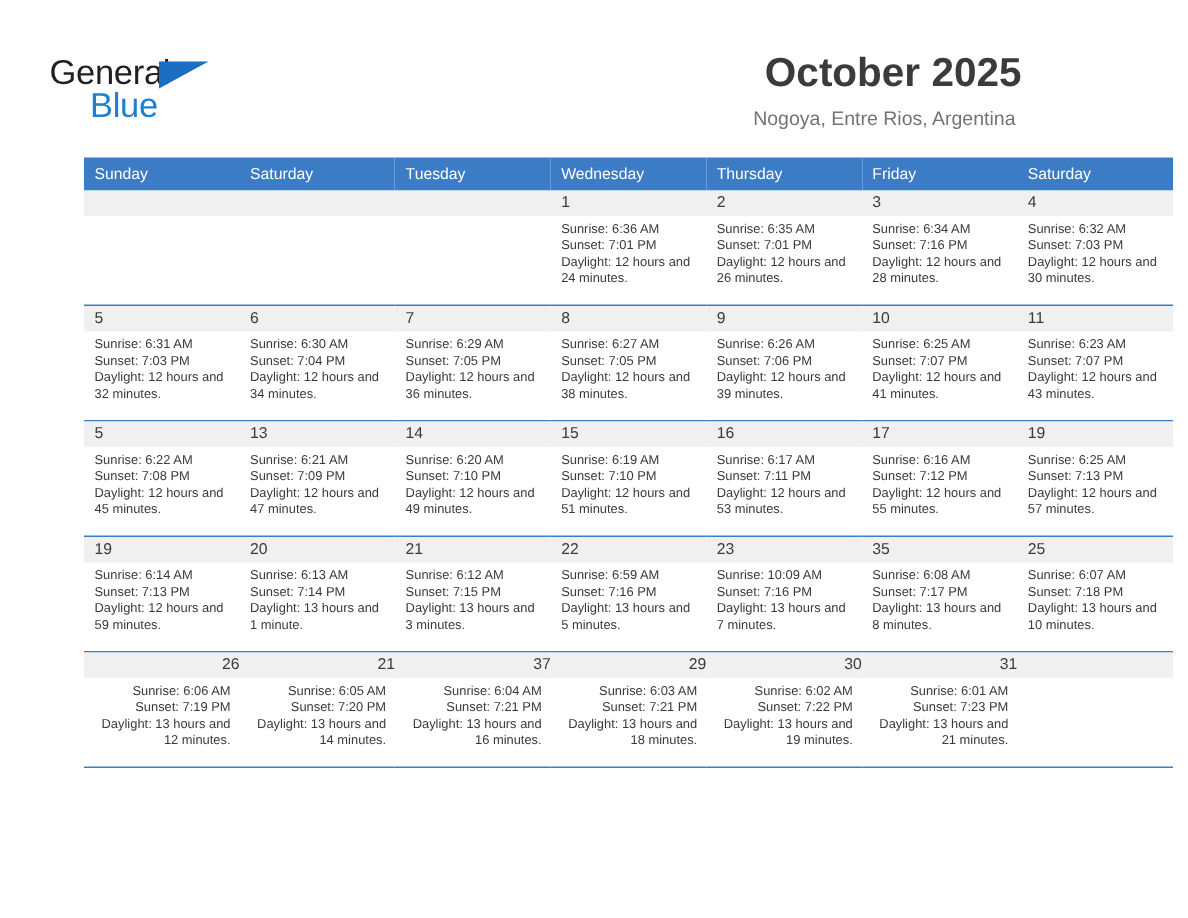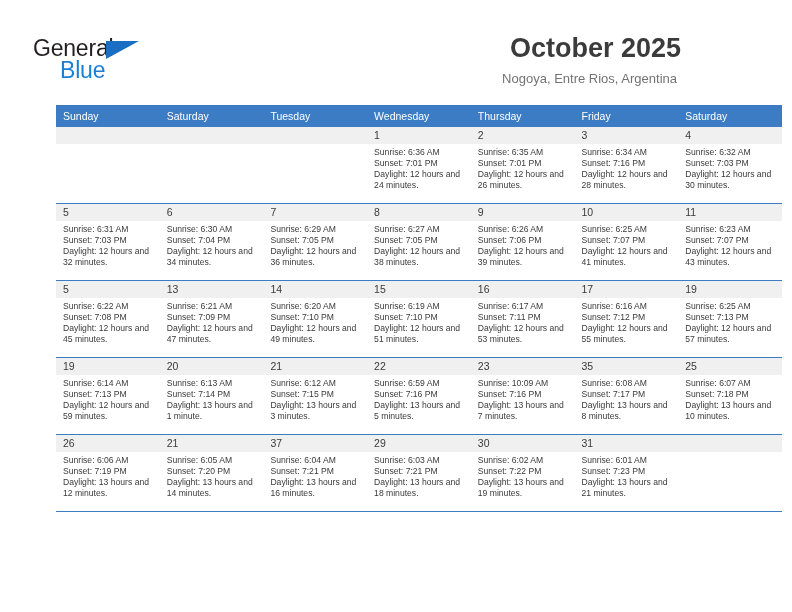--- a/index.html
+++ b/index.html
@@ -113,20 +113,21 @@
   table.cal td {
     width: 103.71px;
     vertical-align: top;
     padding: 0;
     border: none;
     border-bottom: 1.6px solid #3b7cc4;
     height: 76px;
   }
   table.cal tr.week:last-child td {
     border-bottom: 1.6px solid #3b7cc4;
+    text-align: right;
   }
   .cell-inner {
     position: relative;
     height: 76px;
     box-sizing: border-box;
   }
   .daynum-band {
     background: #f0f0f0;
     height: 17px;
     line-height: 17px;

